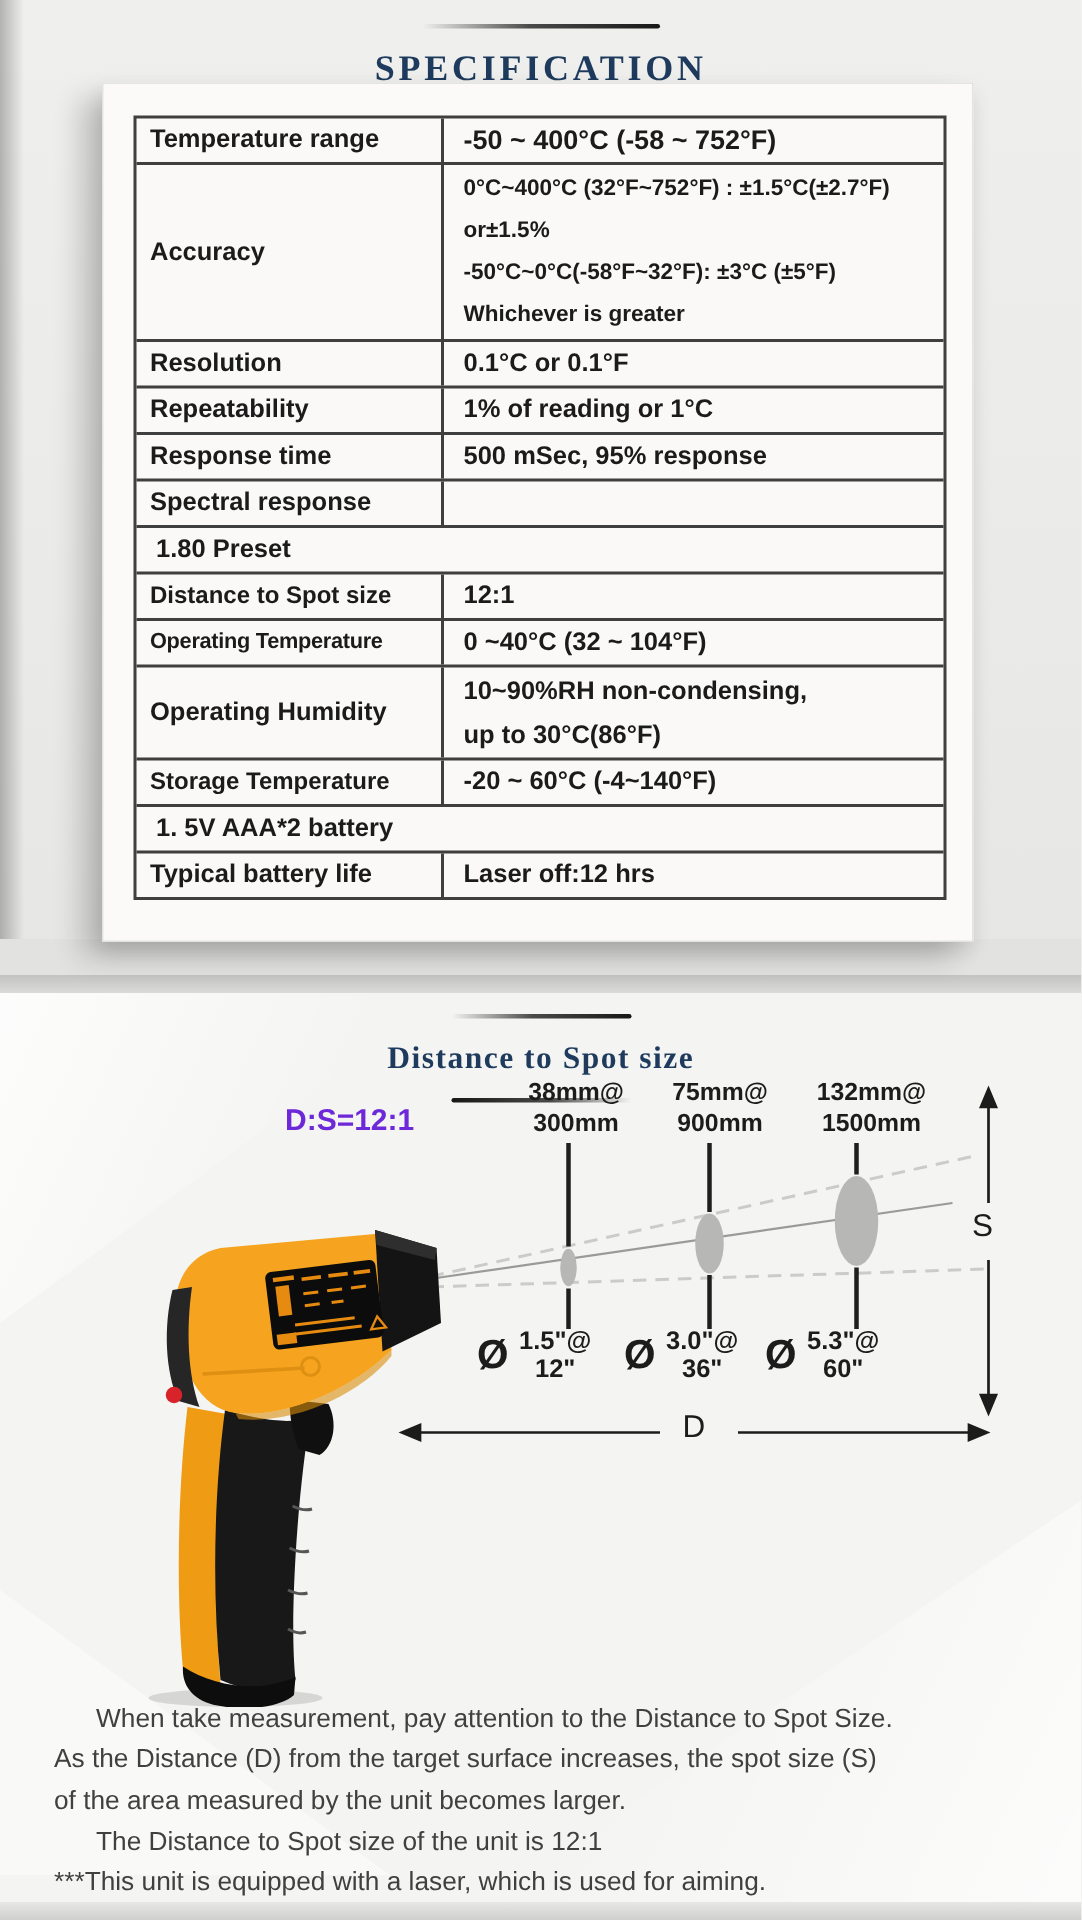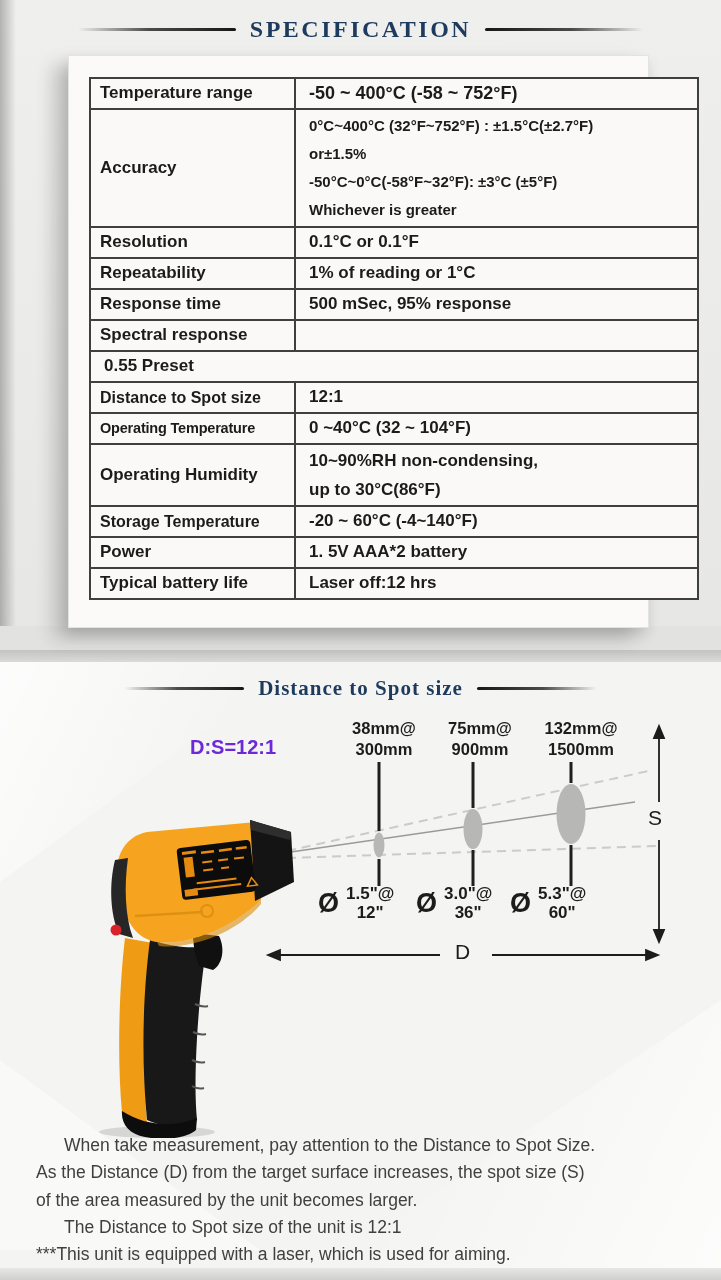--- a/index.html
+++ b/index.html
@@ -9,36 +9,36 @@
   
   .spec-section{position:absolute;left:0;top:0;width:721px;height:662px;
     background:linear-gradient(180deg,#efefed 0%,#eaeae8 60%,#e6e6e4 100%);}
   .wall-shade{position:absolute;left:0;top:0;width:16px;height:662px;
     background:linear-gradient(90deg,rgba(80,80,78,.38),rgba(80,80,78,0));}
   .shelf{position:absolute;left:0;top:626px;width:721px;height:24px;background:#e2e2e0;}
   .shelf-edge{position:absolute;left:0;top:650px;width:721px;height:13px;
     background:linear-gradient(180deg,#c3c3c1,#dcdcda);}
 
   .sec-header{position:absolute;left:0;width:721px;display:flex;align-items:center;
-    justify-content:center;gap:14px;}
+    justify-content:center;gap:14px;flex-direction:column;}
   .sec-header h1{margin:0;font-family:"Liberation Serif",serif;font-weight:700;
     color:#1e3b5e;white-space:nowrap;}
   .hdr1{top:16px;}
   .hdr1 h1{font-size:24px;letter-spacing:2.5px;}
   .hdr2{top:14px;}
   .hdr2 h1{font-size:21px;letter-spacing:1px;}
   .hline{height:3px;border-radius:2px;}
   .hline.l{width:158px;background:linear-gradient(90deg,rgba(40,40,40,0),#4a4a4a 45%,#171717);}
   .hline.r{width:158px;background:linear-gradient(270deg,rgba(40,40,40,0),#4a4a4a 45%,#171717);}
   .hdr2 .hline.l,.hdr2 .hline.r{width:120px;}
 
   .card{position:absolute;left:68px;top:55px;width:581px;height:573px;
     background:#fbfaf8;border:1px solid #e3e3e1;box-sizing:border-box;
     box-shadow:-14px 10px 18px rgba(0,0,0,.20),0 6px 12px rgba(0,0,0,.10);}
-  .spec-table{position:absolute;left:20px;top:21px;width:610px;
+  .spec-table{position:absolute;left:20px;top:21px;width:542px;
     border:2px solid #3f3f3f;box-sizing:border-box;background:#faf9f7;}
   .trow{display:flex;border-top:2px solid #3f3f3f;}
   .trow:first-child{border-top:none;}
   .h1{height:29px;} .hq{height:116px;} .h2{height:60px;}
   .cell{display:flex;align-items:center;box-sizing:border-box;color:#1b1b1b;
     font-weight:700;font-size:17px;line-height:1.2;}
   .lbl{width:205px;flex:0 0 205px;border-right:2px solid #3f3f3f;padding-left:9px;}
   .val{flex:1;padding-left:13px;white-space:pre-line;}
   .lbl.tight{font-size:16px;}
   .lbl.tighter{font-size:14.5px;letter-spacing:-.2px;text-align:center;}
@@ -115,41 +115,40 @@
           <div class="cell val">1% of reading or 1°C</div>
         </div>
         <div class="trow h1">
           <div class="cell lbl">Response time</div>
           <div class="cell val">500 mSec, 95% response</div>
         </div>
         <div class="trow h1">
           <div class="cell lbl">Spectral response</div>
         </div>
         <div class="trow h1">
-          <div class="cell val">0.55 Preset</div>
+          <div class="cell val">1.80 Preset</div>
         </div>
         <div class="trow h1">
           <div class="cell lbl tight">Distance to Spot size</div>
           <div class="cell val">12:1</div>
         </div>
         <div class="trow h1">
           <div class="cell lbl tighter">Operating Temperature</div>
           <div class="cell val">0 ~40°C (32 ~ 104°F)</div>
         </div>
         <div class="trow h2">
           <div class="cell lbl">Operating Humidity</div>
           <div class="cell val multi2">10~90%RH non-condensing,
 up to 30°C(86°F)</div>
         </div>
         <div class="trow h1">
           <div class="cell lbl tight">Storage Temperature</div>
           <div class="cell val">-20 ~ 60°C (-4~140°F)</div>
         </div>
         <div class="trow h1">
-          <div class="cell lbl">Power</div>
           <div class="cell val">1. 5V AAA*2 battery</div>
         </div>
         <div class="trow h1">
           <div class="cell lbl">Typical battery life</div>
           <div class="cell val">Laser off:12 hrs</div>
         </div>
       </div>
     </div>
   </section>
 

